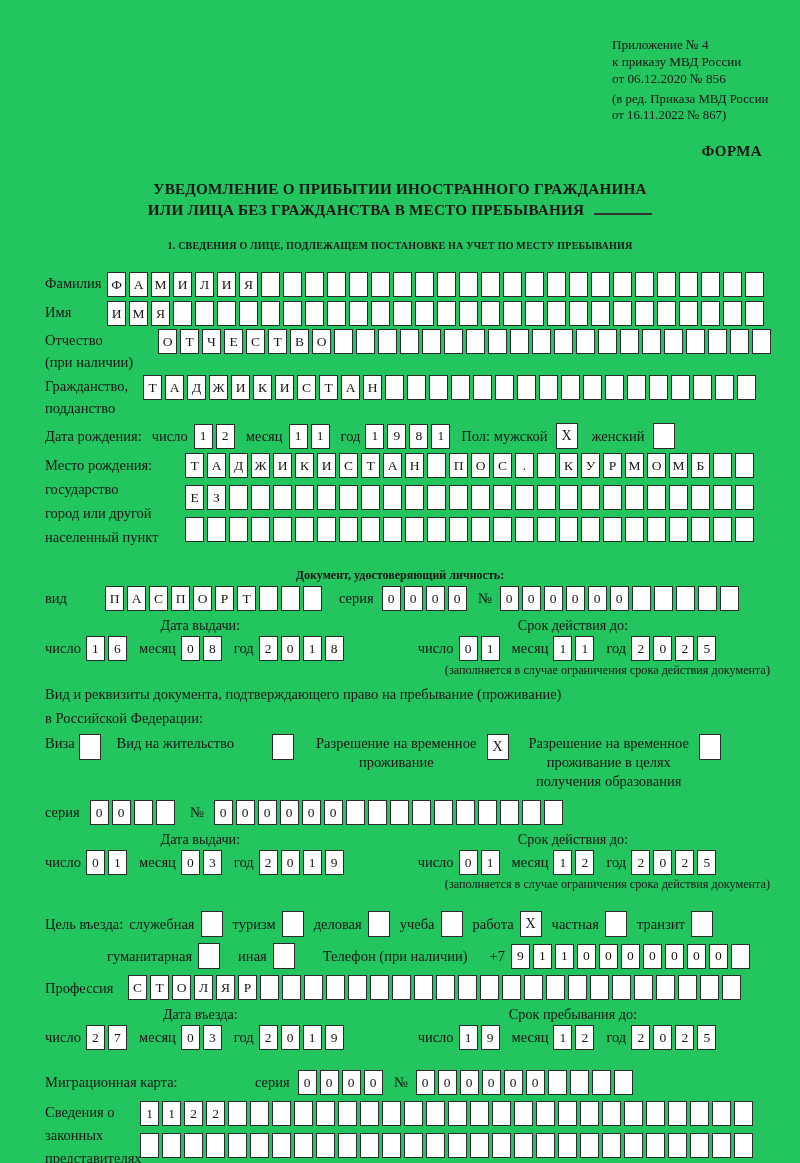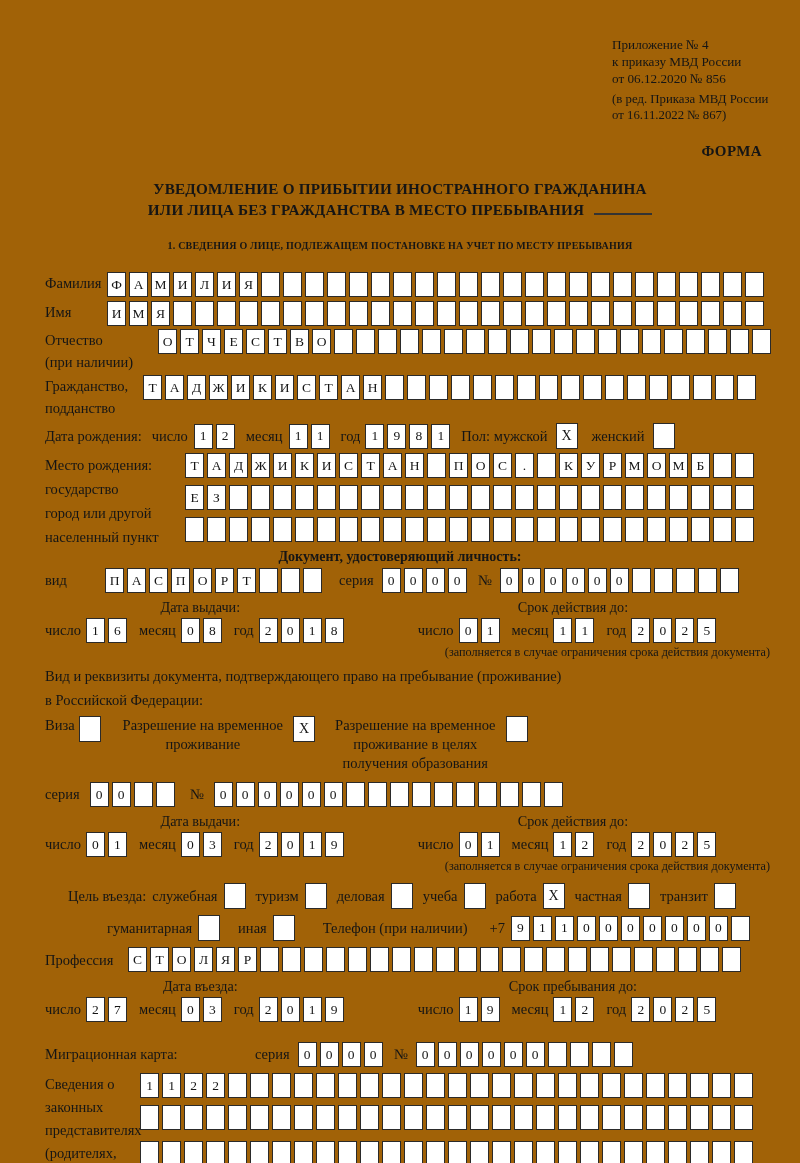--- a/index.html
+++ b/index.html
@@ -1,16 +1,16 @@
 <!DOCTYPE html>
 <html><head>
 <meta charset="utf-8">
 <style>
   html,body{margin:0;padding:0;background:#e8e8e8}
-  .page{width:800px;height:1163px;margin:0 auto;background:#a16207;color:#151515;
+  .page{width:800px;height:1163px;margin:0 auto;background:#22c55e;color:#151515;
         font-family:"Liberation Serif","DejaVu Serif",serif;font-size:14.5px;overflow:hidden;box-sizing:border-box}
   .apx{margin:36px 0 0 612px;font-size:13.2px;line-height:17px}
   .apx-amend{margin-top:4px;font-size:12.8px;line-height:16px}
   .forma{margin-top:20px;padding-right:38px;text-align:right;font-weight:bold;font-size:15px;letter-spacing:.4px}
   .title{margin-top:18px;text-align:center;font-weight:bold;font-size:15.2px;line-height:21px;letter-spacing:.2px}
   .blank-line{display:inline-block;width:58px;height:13px;border-bottom:2px solid #333;margin-left:10px}
   .sech{margin-top:20px;text-align:center;font-weight:bold;font-size:10px;letter-spacing:.2px}
   .row{display:flex;align-items:flex-start;padding-left:45px}
   .vcenter{align-items:center}
   .lblcol{flex:0 0 auto;line-height:22px}
@@ -25,21 +25,21 @@
   .drow{display:flex;align-items:center}
   .drow .dl{margin:0 5px 0 0}
   .drow .cells{margin-right:9px}
   .footnote{font-size:12.2px;text-align:right;padding-right:30px;margin-top:2px}
   .par{padding-left:45px;margin-top:7px;line-height:19px}
   .optrow{display:flex;align-items:flex-start;padding-left:45px;margin-top:6px}
   .opt{display:flex;align-items:flex-start}
   .opt .olbl{line-height:19px}
   .opt .cb{margin-left:10px}
   .ctr{text-align:center}
-  .purposerow{display:flex;align-items:center;padding-left:68px;margin-top:9px}
+  .purposerow{display:flex;align-items:center;padding-left:45px;margin-top:19px}
   .purposerow .plbl{margin-right:6px}
   .purposerow .cb{margin-right:10px}
 </style>
 </head>
 <body>
 
 <div class="page">
 
   <div class="apx">
     <div>Приложение № 4</div>
@@ -319,21 +319,21 @@
           <span class="cell"></span>
           <span class="cell"></span>
           <span class="cell"></span>
           <span class="cell"></span>
           <span class="cell"></span>
           <span class="cell"></span>
         </div>
     </span>
   </div>
 
-  <div class="ctr" style="margin-top:0;font-weight:bold;font-size:14px">Документ, удостоверяющий личность:</div>
+  <div class="ctr" style="margin-top:19px;font-weight:bold;font-size:12px">Документ, удостоверяющий личность:</div>
 
   <div class="row vcenter" style="margin-top:3px">
     <span style="width:60px">вид</span>
     <span class="cells" style="margin-right:14px">
         <span class="cell">П</span>
         <span class="cell">А</span>
         <span class="cell">С</span>
         <span class="cell">П</span>
         <span class="cell">О</span>
         <span class="cell">Р</span>
@@ -413,20 +413,24 @@
   </div>
   <div class="footnote">(заполняется в случае ограничения срока действия документа)</div>
 
   <div class="par">Вид и реквизиты документа, подтверждающего право на пребывание (проживание)</div>
   <div class="par" style="margin-top:5px">в Российской Федерации:</div>
 
   <div class="optrow">
     <span class="opt">
       <span class="olbl">Виза</span>
       <span class="cb" style="margin-left:4px"></span>
+    </span>
+    <span class="opt" style="margin-left:16px">
+      <span class="olbl">Вид на жительство</span>
+      <span class="cb" style="margin-left:38px"></span>
     </span>
     <span class="opt" style="margin-left:22px">
       <span class="olbl ctr">
         <div>Разрешение на временное</div>
         <div>проживание</div>
       </span>
       <span class="cb">X</span>
     </span>
     <span class="opt" style="margin-left:20px">
       <span class="olbl ctr">

